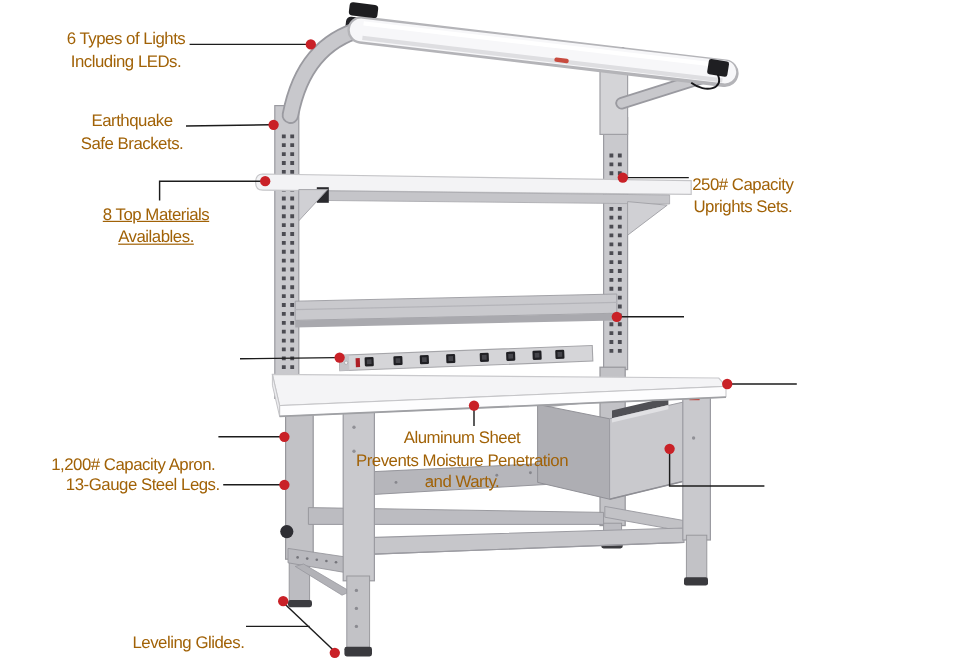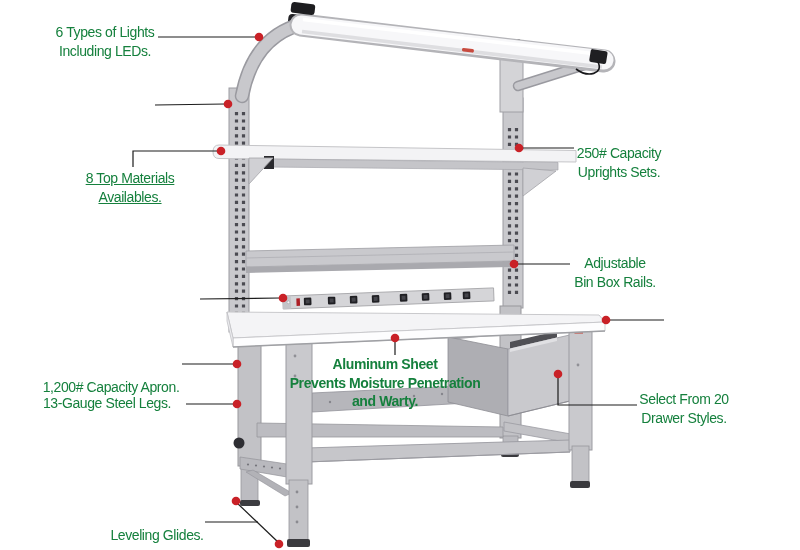--- a/index.html
+++ b/index.html
@@ -1,19 +1,19 @@
 <!DOCTYPE html>
 <html><head>
 <meta charset="utf-8">
 <style>
   html,body{margin:0;padding:0;background:#ffffff;}
   #stage{position:relative;width:800px;height:550px;background:#ffffff;overflow:hidden;
          font-family:"Liberation Sans","DejaVu Sans",sans-serif;}
   #bench-svg{position:absolute;left:0;top:0;z-index:1;}
-  .callout{position:absolute;z-index:2;text-align:center;color:#15803d;
+  .callout{position:absolute;z-index:2;text-align:center;color:#a16207;
            font-size:14px;line-height:18.5px;letter-spacing:-0.4px;white-space:pre-line;}
 </style>
 </head>
 <body>
 
 <div id="stage">
 
   <svg id="bench-svg" width="800" height="550" viewBox="0 0 800 550">
 
     <g>
@@ -185,28 +185,26 @@
       <circle cx="237" cy="404" r="4.3"></circle>
       <circle cx="395" cy="338" r="4.3"></circle>
       <circle cx="558" cy="374" r="4.3"></circle>
       <circle cx="236" cy="501" r="4.3"></circle>
       <circle cx="279" cy="544" r="4.3"></circle>
     </g>
   </svg>
 
   <div class="callout" style="left:20px;top:23px;width:170px;">6 Types of Lights
 Including LEDs.</div>
+  <div class="callout" style="left:25px;top:91px;width:170px;">Earthquake
+Safe Brackets.</div>
   <div class="callout" style="left:45px;top:169px;width:170px;text-decoration:underline;">8 Top Materials
 Availables.</div>
   <div class="callout" style="left:534px;top:144px;width:170px;">250# Capacity
 Uprights Sets.</div>
-  <div class="callout" style="left:530px;top:254px;width:170px;">Adjustable
-Bin Box Rails.</div>
   <div class="callout" style="left:11px;top:354px;width:200px;margin-top:24px;">1,200# Capacity Apron.</div>
-  <div class="callout" style="left:288px;top:355px;width:194px;font-weight:bold;">Aluminum Sheet
+  <div class="callout" style="left:288px;top:355px;width:194px;">Aluminum Sheet
 Prevents Moisture Penetration
 and Warty.</div>
-  <div class="callout" style="left:7px;top:394px;width:200px;">13-Gauge Steel Legs.</div>
-  <div class="callout" style="left:599px;top:390px;width:170px;">Select From 20
-Drawer Styles.</div>
+  <div class="callout" style="left:19px;top:394px;width:200px;">13-Gauge Steel Legs.</div>
   <div class="callout" style="left:67px;top:526px;width:180px;">Leveling Glides.</div>
 
 </div>
 
 </body></html>

